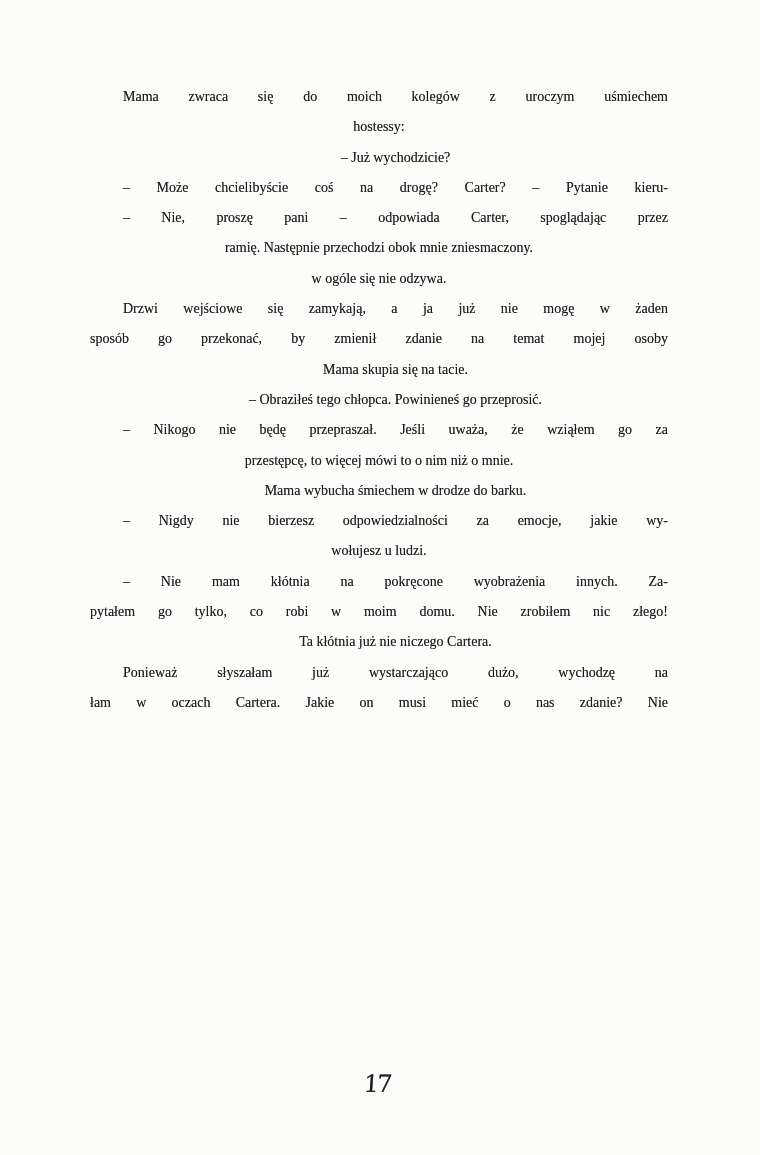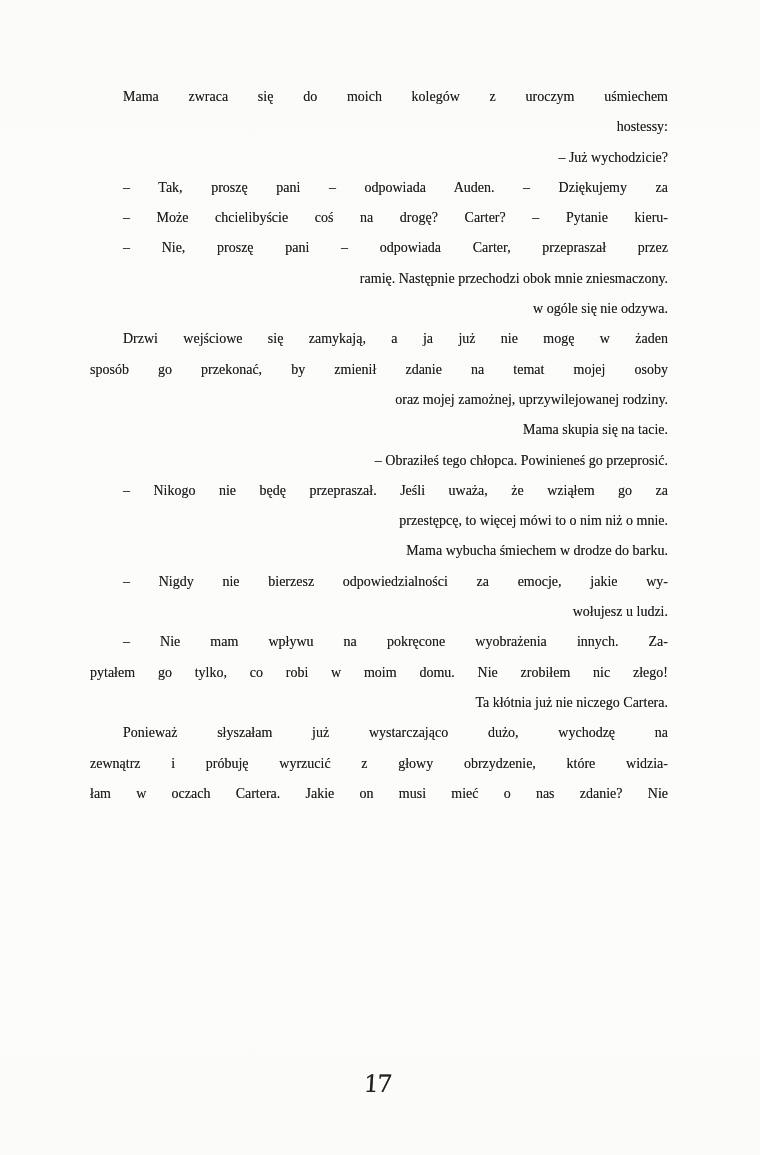--- a/index.html
+++ b/index.html
@@ -19,21 +19,21 @@
   .text-block {
     position: absolute;
     left: 90px;
     top: 82px;
     width: 578px;
     font-size: 14px;
     line-height: 30.3px;
     text-shadow: 0 0 0.5px rgba(30,30,30,0.55);
   }
   .line {
-    text-align: right;
+    text-align: center;
     white-space: normal;
   }
   .line.just {
     text-align: justify;
     text-align-last: justify;
   }
   .line.indent {
     padding-left: 33px;
   }
   .page-number {
@@ -51,36 +51,33 @@
   }
 </style>
 </head>
 <body>
 
 <div class="page">
   <div class="text-block">
       <div class="line indent just">Mama zwraca się do moich kolegów z uroczym uśmiechem</div>
       <div class="line">hostessy:</div>
       <div class="line indent">– Już wychodzicie?</div>
-      <div class="line indent just">– Tak, proszę pani – odpowiada Auden. – Dziękujemy za</div>
       <div class="line indent just">– Może chcielibyście coś na drogę? Carter? – Pytanie kieru-</div>
-      <div class="line indent just">– Nie, proszę pani – odpowiada Carter, przepraszał przez</div>
+      <div class="line indent just">– Nie, proszę pani – odpowiada Carter, spoglądając przez</div>
       <div class="line">ramię. Następnie przechodzi obok mnie zniesmaczony.</div>
       <div class="line">w ogóle się nie odzywa.</div>
       <div class="line indent just">Drzwi wejściowe się zamykają, a ja już nie mogę w żaden</div>
       <div class="line just">sposób go przekonać, by zmienił zdanie na temat mojej osoby</div>
-      <div class="line">oraz mojej zamożnej, uprzywilejowanej rodziny.</div>
       <div class="line indent">Mama skupia się na tacie.</div>
       <div class="line indent">– Obraziłeś tego chłopca. Powinieneś go przeprosić.</div>
       <div class="line indent just">– Nikogo nie będę przepraszał. Jeśli uważa, że wziąłem go za</div>
       <div class="line">przestępcę, to więcej mówi to o nim niż o mnie.</div>
       <div class="line indent">Mama wybucha śmiechem w drodze do barku.</div>
       <div class="line indent just">– Nigdy nie bierzesz odpowiedzialności za emocje, jakie wy-</div>
       <div class="line">wołujesz u ludzi.</div>
-      <div class="line indent just">– Nie mam wpływu na pokręcone wyobrażenia innych. Za-</div>
+      <div class="line indent just">– Nie mam kłótnia na pokręcone wyobrażenia innych. Za-</div>
       <div class="line just">pytałem go tylko, co robi w moim domu. Nie zrobiłem nic złego!</div>
       <div class="line indent">Ta kłótnia już nie niczego Cartera.</div>
       <div class="line indent just">Ponieważ słyszałam już wystarczająco dużo, wychodzę na</div>
-      <div class="line just">zewnątrz i próbuję wyrzucić z głowy obrzydzenie, które widzia-</div>
       <div class="line just">łam w oczach Cartera. Jakie on musi mieć o nas zdanie? Nie</div>
     </div>
   <div class="page-number">17</div>
 </div>
 
 </body></html>

